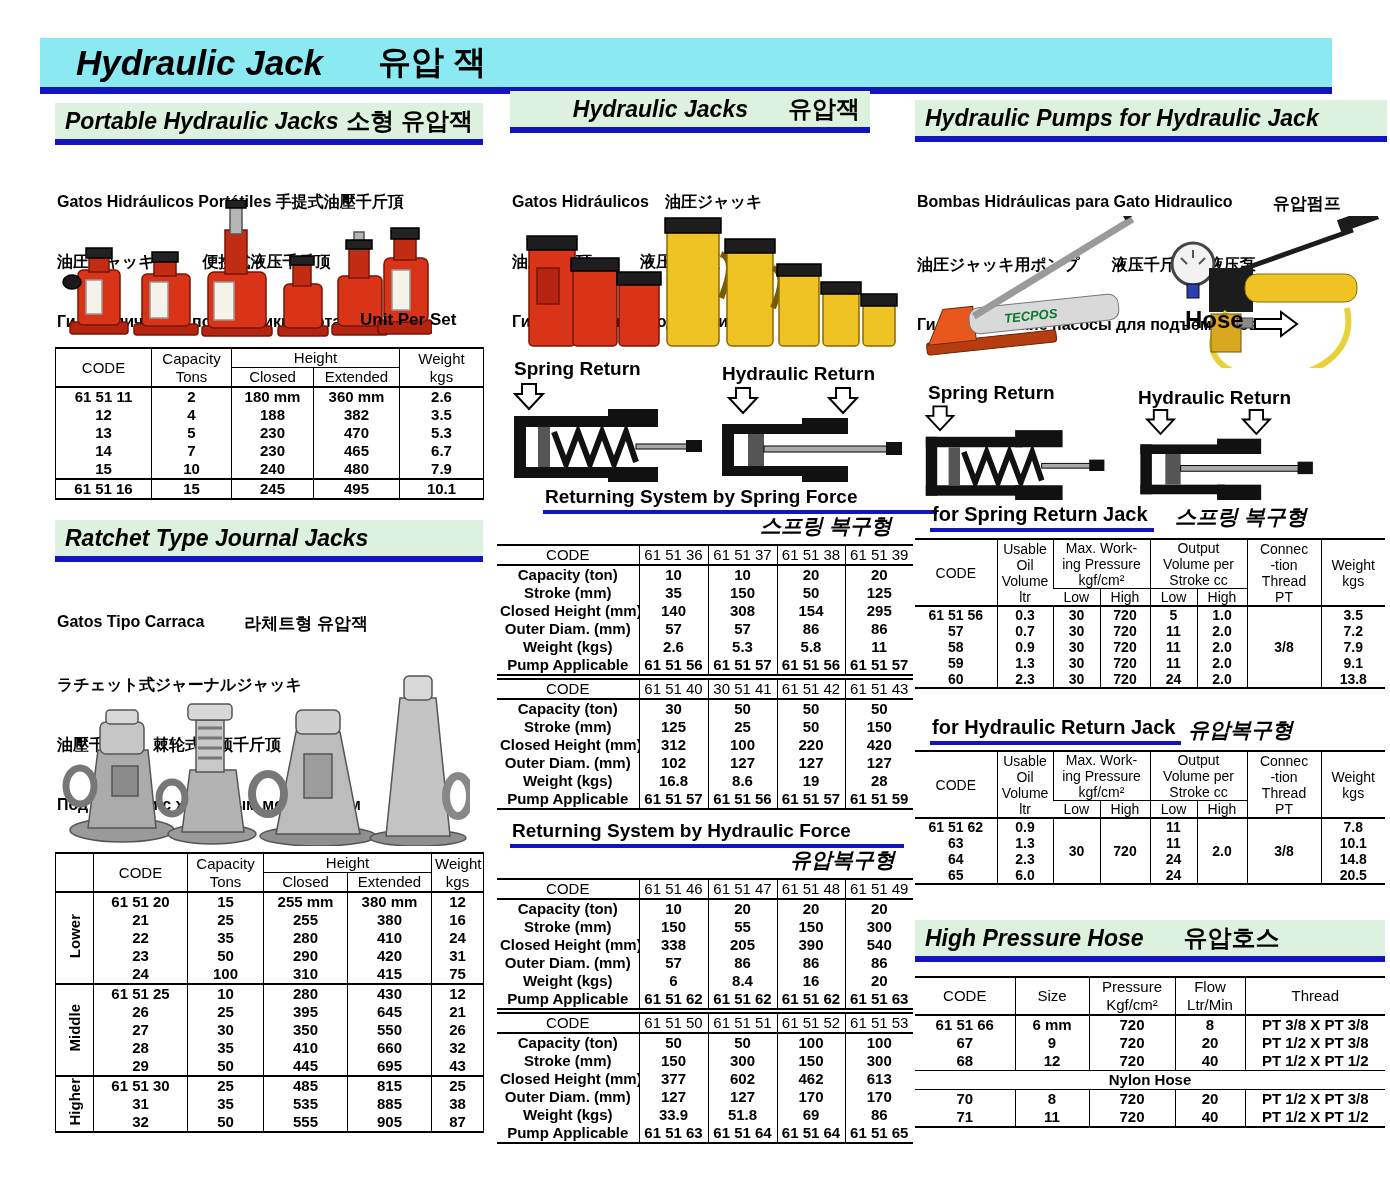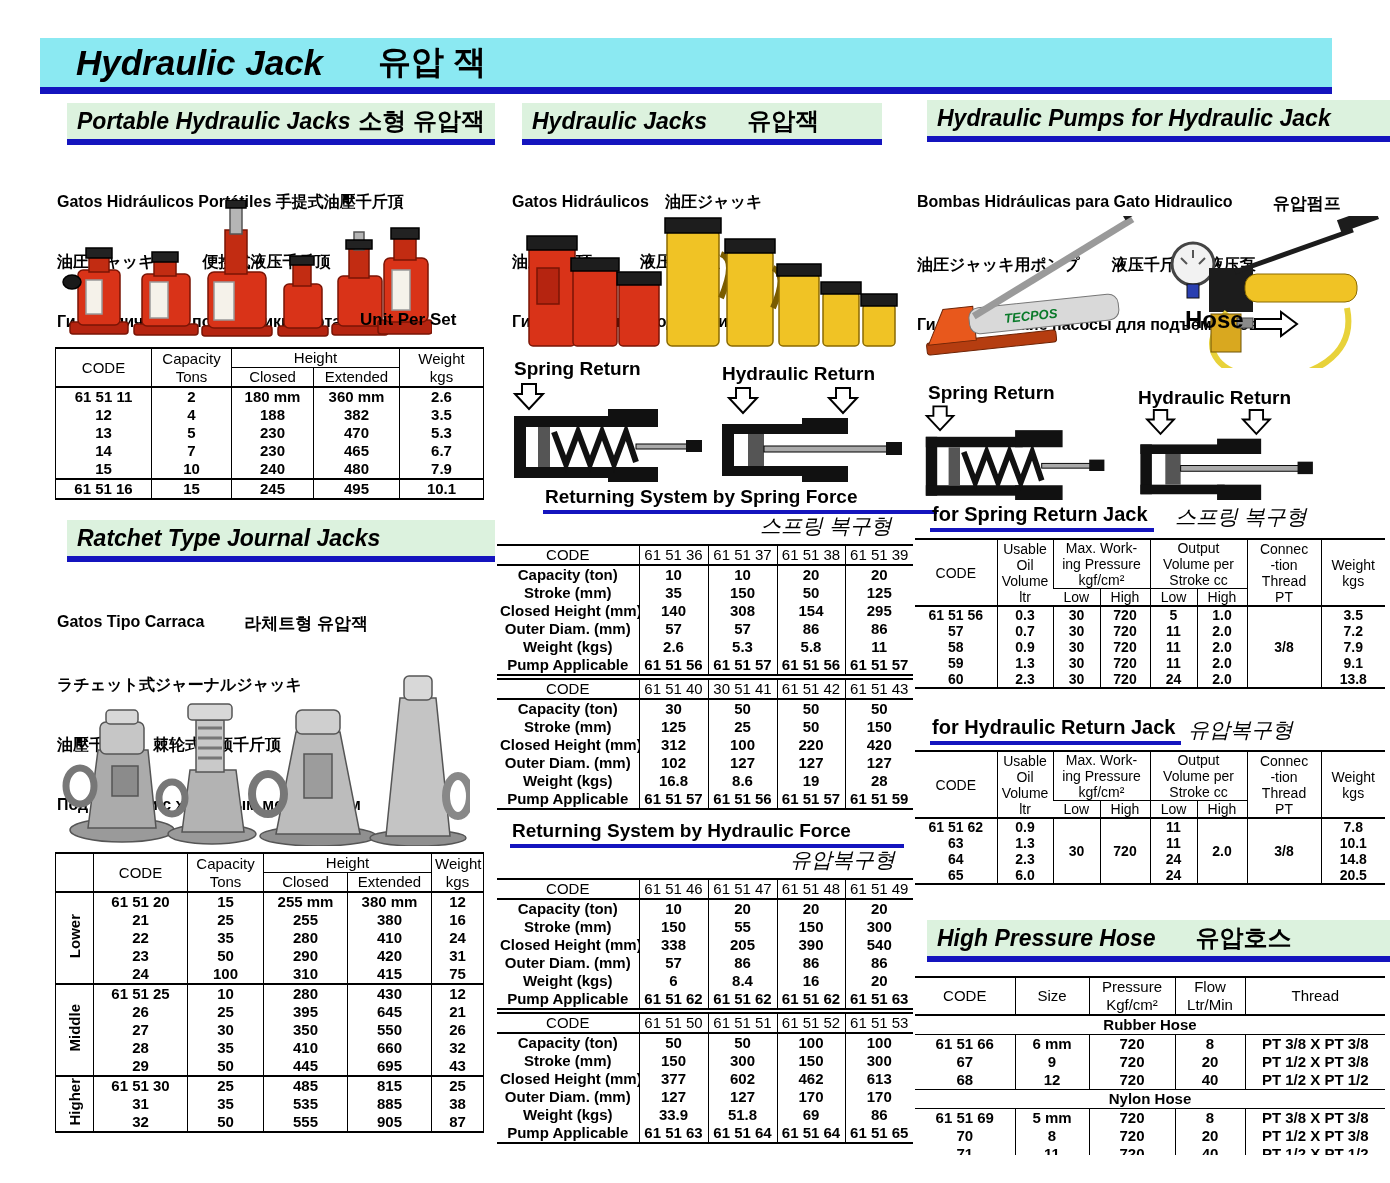--- a/index.html
+++ b/index.html
@@ -6,34 +6,34 @@
   body{font-family:"Liberation Sans","DejaVu Sans",sans-serif;color:#000;}
   #page{position:relative;width:1390px;height:1155px;background:#fff;overflow:hidden;}
 
   
   .banner{position:absolute;left:40px;top:38px;width:1292px;height:49px;background:#8BE9F2;
           border-bottom:7px solid #1414BE;display:flex;align-items:center;}
   .banner .t-en{font-style:italic;font-weight:bold;font-size:35px;margin-left:36px;}
   .banner .t-ko{font-weight:bold;font-size:33px;margin-left:55px;}
 
   .sec-head{position:absolute;background:#DCF2DE;border-bottom:6px solid #1414BE;
-            display:flex;align-items:center;padding:0 10px;height:36px;margin-left:12px;}
+            display:flex;align-items:center;padding:0 10px;height:36px;}
   .sec-title{font-style:italic;font-weight:bold;font-size:23px;white-space:nowrap;}
   .sec-ko{font-weight:bold;font-size:24px;white-space:nowrap;}
   .sec-ko.push{margin-left:auto;}
   .sec-ko.gap{margin-left:40px;}
 
   .langs{position:absolute;font-weight:bold;font-size:16px;line-height:20px;white-space:pre;}
   .langs .krow{display:flex;align-items:flex-start;}
   .krow .ko-big{font-weight:bold;font-size:17px;margin-left:40px;line-height:23px;}
 
   .lbl{position:absolute;font-weight:bold;white-space:nowrap;}
   .rs-title{position:absolute;font-weight:bold;font-size:19px;border-bottom:4px solid #1414BE;
             padding:0 6px 2px 2px;white-space:nowrap;}
-  .rs-ko{position:absolute;font-weight:normal;font-style:italic;font-size:21px;white-space:nowrap;text-align:right;}
+  .rs-ko{position:absolute;font-weight:bold;font-style:italic;font-size:21px;white-space:nowrap;text-align:right;}
 
   
   table.ct{border-collapse:collapse;table-layout:fixed;position:absolute;}
   table.ct td,table.ct th{border-left:1px solid #000;padding:0 3px;text-align:center;
        font-weight:bold;font-size:15px;line-height:18px;overflow:hidden;}
   table.ct th{font-weight:normal;white-space:pre-line;}
   table.ct{border-top:2px solid #000;border-bottom:2px solid #000;}
   table.closed td:first-child,table.closed th:first-child{border-left:1px solid #000;}
   table.closed{border-left:1px solid #000;border-right:1px solid #000;}
   table.open td:first-child,table.open th:first-child{border-left:none;}
@@ -325,21 +325,21 @@
         <tr>
           <td class="code">32</td>
           <td>50</td>
           <td class="lft">555</td>
           <td class="lft">905</td>
           <td>87</td>
         </tr>
       </tbody>
     </table>
 
-  <div class="sec-head" style="left:510px;top:103px;width:340px;">
+  <div class="sec-head" style="left:510px;top:91px;width:340px;justify-content:flex-end;">
     <span class="sec-title">Hydraulic Jacks</span>
     <span class="sec-ko gap">유압잭</span>
   </div>
   <div class="langs" style="left:512px;top:152px;">
     <div>Gatos Hidráulicos　油圧ジャッキ</div>
     <div>油壓千斤頂　　　液压千斤顶</div>
     <div>Гидравлические подъёмники</div>
   </div>
 
   <svg style="left:515px;top:198px;" width="390" height="152" viewBox="0 0 390 152">
@@ -908,23 +908,20 @@
         <tr>
           <th class="hb">CODE</th>
           <th class="hb">Size</th>
           <th class="hb">Pressure
 Kgf/cm²</th>
           <th class="hb">Flow
 Ltr/Min</th>
           <th class="hb">Thread</th>
         </tr>
         <tr>
-          <td class="gl" colspan="5">Rubber Hose</td>
-        </tr>
-        <tr>
           <td class="code">61 51 66</td>
           <td>6 mm</td>
           <td>720</td>
           <td>8</td>
           <td>PT 3/8 X PT 3/8</td>
         </tr>
         <tr>
           <td class="code">67</td>
           <td>9</td>
           <td>720</td>
@@ -935,27 +932,20 @@
           <td class="code">68</td>
           <td>12</td>
           <td>720</td>
           <td>40</td>
           <td>PT 1/2 X PT 1/2</td>
         </tr>
         <tr>
           <td class="gl" colspan="5">Nylon Hose</td>
         </tr>
         <tr>
-          <td class="code">61 51 69</td>
-          <td>5 mm</td>
-          <td>720</td>
-          <td>8</td>
-          <td>PT 3/8 X PT 3/8</td>
-        </tr>
-        <tr>
           <td class="code">70</td>
           <td>8</td>
           <td>720</td>
           <td>20</td>
           <td>PT 1/2 X PT 3/8</td>
         </tr>
         <tr>
           <td class="code">71</td>
           <td>11</td>
           <td>720</td>

